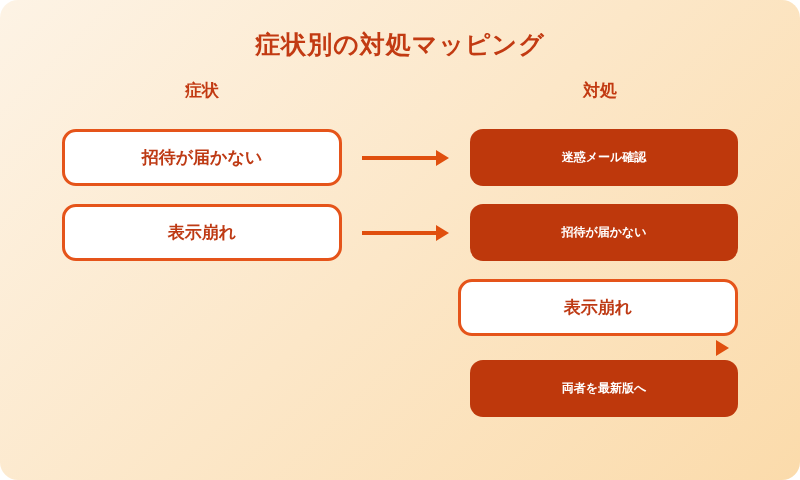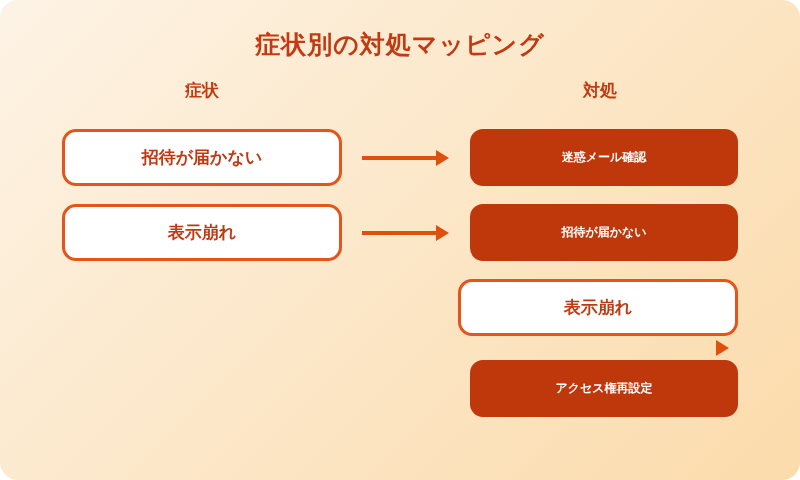--- a/index.html
+++ b/index.html
@@ -113,17 +113,17 @@
 
   <div class="row row-1">
     <div class="symptom-box">表示崩れ</div>
     <div class="arrow"></div>
     <div class="remedy-box">招待が届かない</div>
   </div>
 
   <div class="row row-2">
     <div class="symptom-box">表示崩れ</div>
     <div class="arrow"></div>
-    <div class="remedy-box">アクセス権再設定</div>
+    <div class="remedy-box">両者を最新版へ</div>
   </div>
 
 
 </div>
 
 </body></html>

